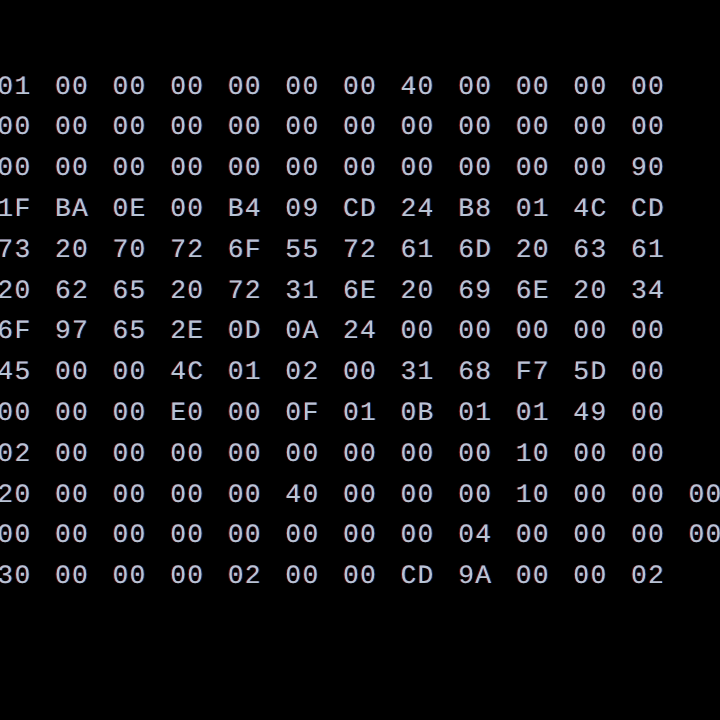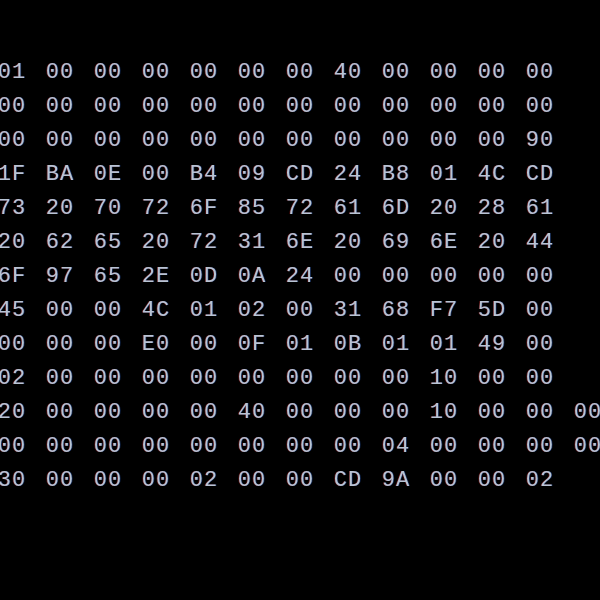--- a/index.html
+++ b/index.html
@@ -95,41 +95,41 @@
       <span class="cell">01</span>
       <span class="cell">4C</span>
       <span class="cell">CD</span>
     </div>
     <div class="row">
       <span class="cell">73</span>
       <span class="cell">20</span>
       <span class="cell">70</span>
       <span class="cell">72</span>
       <span class="cell">6F</span>
-      <span class="cell">85</span>
+      <span class="cell">55</span>
       <span class="cell">72</span>
       <span class="cell">61</span>
       <span class="cell">6D</span>
       <span class="cell">20</span>
-      <span class="cell">28</span>
+      <span class="cell">63</span>
       <span class="cell">61</span>
     </div>
     <div class="row">
       <span class="cell">20</span>
       <span class="cell">62</span>
       <span class="cell">65</span>
       <span class="cell">20</span>
       <span class="cell">72</span>
       <span class="cell">31</span>
       <span class="cell">6E</span>
       <span class="cell">20</span>
       <span class="cell">69</span>
       <span class="cell">6E</span>
       <span class="cell">20</span>
-      <span class="cell">44</span>
+      <span class="cell">34</span>
     </div>
     <div class="row">
       <span class="cell">6F</span>
       <span class="cell">97</span>
       <span class="cell">65</span>
       <span class="cell">2E</span>
       <span class="cell">0D</span>
       <span class="cell">0A</span>
       <span class="cell">24</span>
       <span class="cell">00</span>

